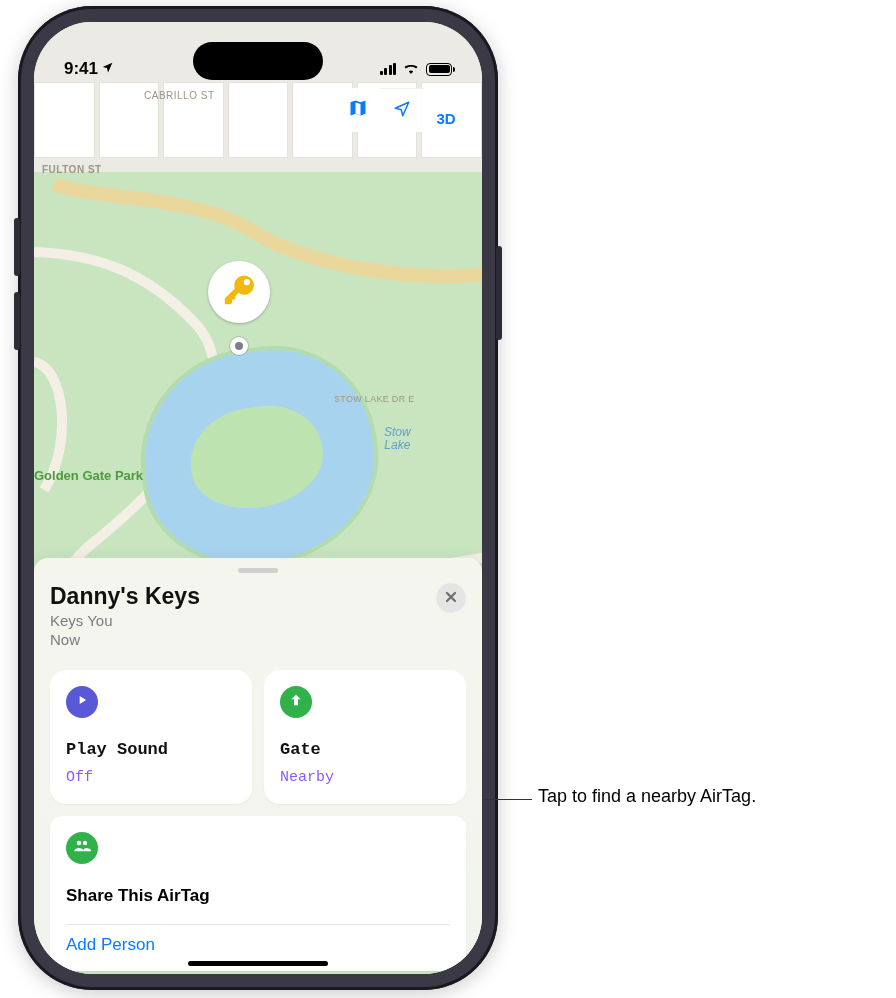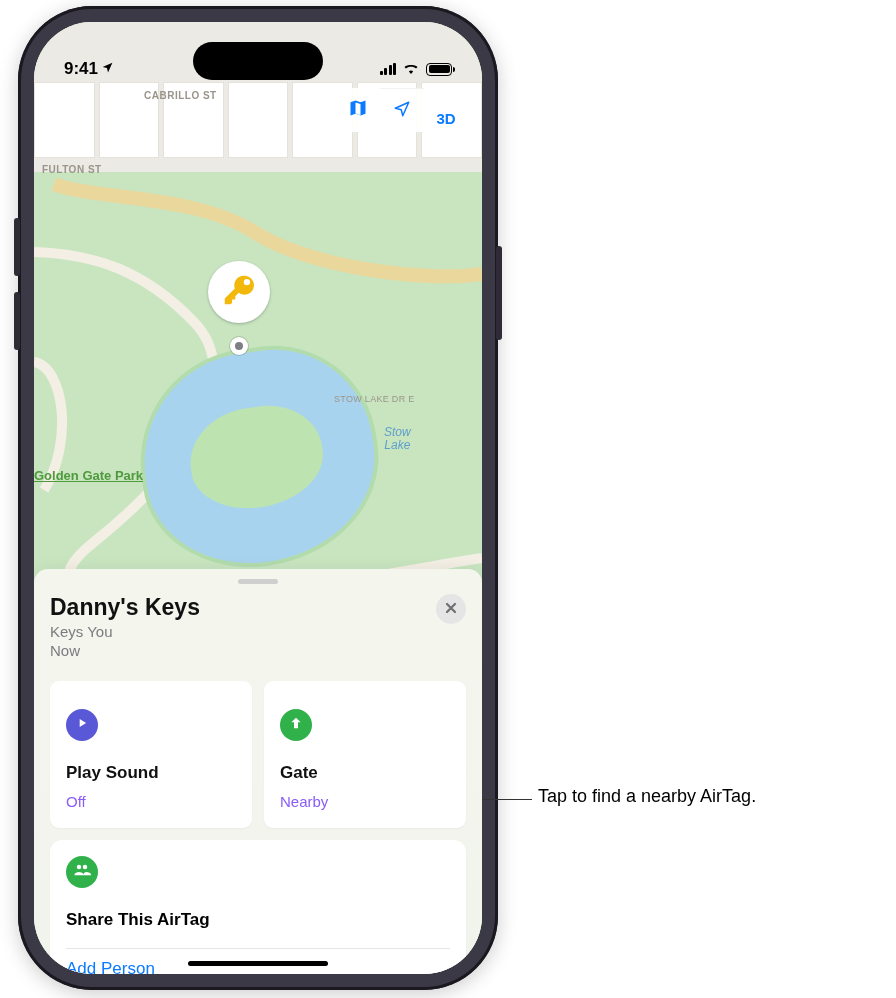--- a/index.html
+++ b/index.html
@@ -77,21 +77,21 @@
     position:absolute; inset:0;
     background:#c8e5c0;
   }
   .city-blocks {
     position:absolute; top:0; left:0; right:0; height:150px;
     background:#eceae4;
   }
   .block-col{ flex:1; height:76px; background:#fff; border:1px solid #e4e2db;}
   .street-label{
     position:absolute; font-size:10px; color:#9a958a; letter-spacing:.5px;
-    text-transform:uppercase; white-space:nowrap;font-weight:bold;
+    text-transform:uppercase; white-space:nowrap;
   }
   .park-label{
     position:absolute; font-size:13px; font-weight:600; color:#4e9a3c;
   }
   .lake {
     position:absolute;
     width:230px; height:210px;
     left:110px; top:330px;
     background:#a8d3ef;
     border-radius:50% 45% 55% 50% / 55% 50% 50% 45%;
@@ -151,21 +151,21 @@
   .map-3d{
     margin-top:10px;
     width:44px; height:40px; background:rgba(255,255,255,.92);
     border-radius:10px;
     display:flex; align-items:center; justify-content:center;
     color:#0a7aff; font-weight:700; font-size:15px;
   }
 
   
   .sheet {
-    position:absolute; left:0; right:0; bottom:1px;
+    position:absolute; left:0; right:0; bottom:12px;
     height:404px;
     background:linear-gradient(#f4f6ee,#f1f3ed);
     border-radius:14px 14px 0 0;
     box-shadow:0 -2px 14px rgba(0,0,0,.06);
     padding:10px 16px 0;
     z-index:20;
   }
   .grabber{
     width:40px; height:5px; background:#cfcfcf; border-radius:3px;
     margin:0 auto 10px;
@@ -174,22 +174,23 @@
   .item-title{ font-size:23px; font-weight:700; color:#111;}
   .item-sub{ font-size:15px; color:#7b7b7f; margin-top:2px;}
   .close-btn{
     width:30px; height:30px; border-radius:50%;
     background:#e5e5e6; display:flex; align-items:center; justify-content:center;
     color:#6e6e73; font-size:14px; font-weight:700;
   }
 
   .card-row{ display:flex; gap:12px; margin-top:22px; }
   .card{
-    flex:1; background:#fff; border-radius:9px; padding:28px 16px 18px;
+    flex:1; background:#fff; border-radius:16px; padding:16px 16px 18px;
     box-shadow:0 1px 2px rgba(0,0,0,.04);
+    font-family:Liberation Mono, monospace;
   }
   .card-icon{
     width:32px; height:32px; border-radius:50%;
     display:flex; align-items:center; justify-content:center;
     margin-bottom:22px;
   }
   .card-title{ font-size:17px; font-weight:600; color:#111;}
   .card-sub{ font-size:15px; color:#8b5cf6; margin-top:10px;}
   .ic-play{ background:#5958d6; }
   .ic-find{ background:#30b14a; }
@@ -280,21 +281,21 @@
         <path d="M0 340 C30 345 40 420 10 468" stroke="#f4efe4" stroke-width="10" fill="none"></path>
       </svg>
 
       <div class="lake">
         <div class="lake-island"></div>
       </div>
       <span class="road-label" style="top:372px; left:280px;margin-left:20px;">Stow Lake Dr E</span>
       <span class="road-label" style="top:558px; left:230px;">Stow Lake Dr</span>
       <span class="water-label" style="top:404px; left:350px; white-space:pre;">Stow
 Lake</span>
-      <span class="park-label" style="top:446px; left:0px;text-decoration:underline;">Golden Gate Park</span>
+      <span class="park-label" style="top:446px; left:0px;">Golden Gate Park</span>
 
       <div class="pin">
         <div class="pin-bubble">
           <span>
             <svg width="38" height="38" viewBox="0 0 48 48">
               <path d="M30 6a12 12 0 0 0-11.3 16L6 34.7V42h7.3l2-2v-4h4v-4l4.4-4.4A12 12 0 1 0 30 6zm4 12a4 4 0 1 1 0-8 4 4 0 0 1 0 8z" fill="#f2b90c"></path>
             </svg>
           </span>
         </div>
         <div class="pin-dot"></div>

